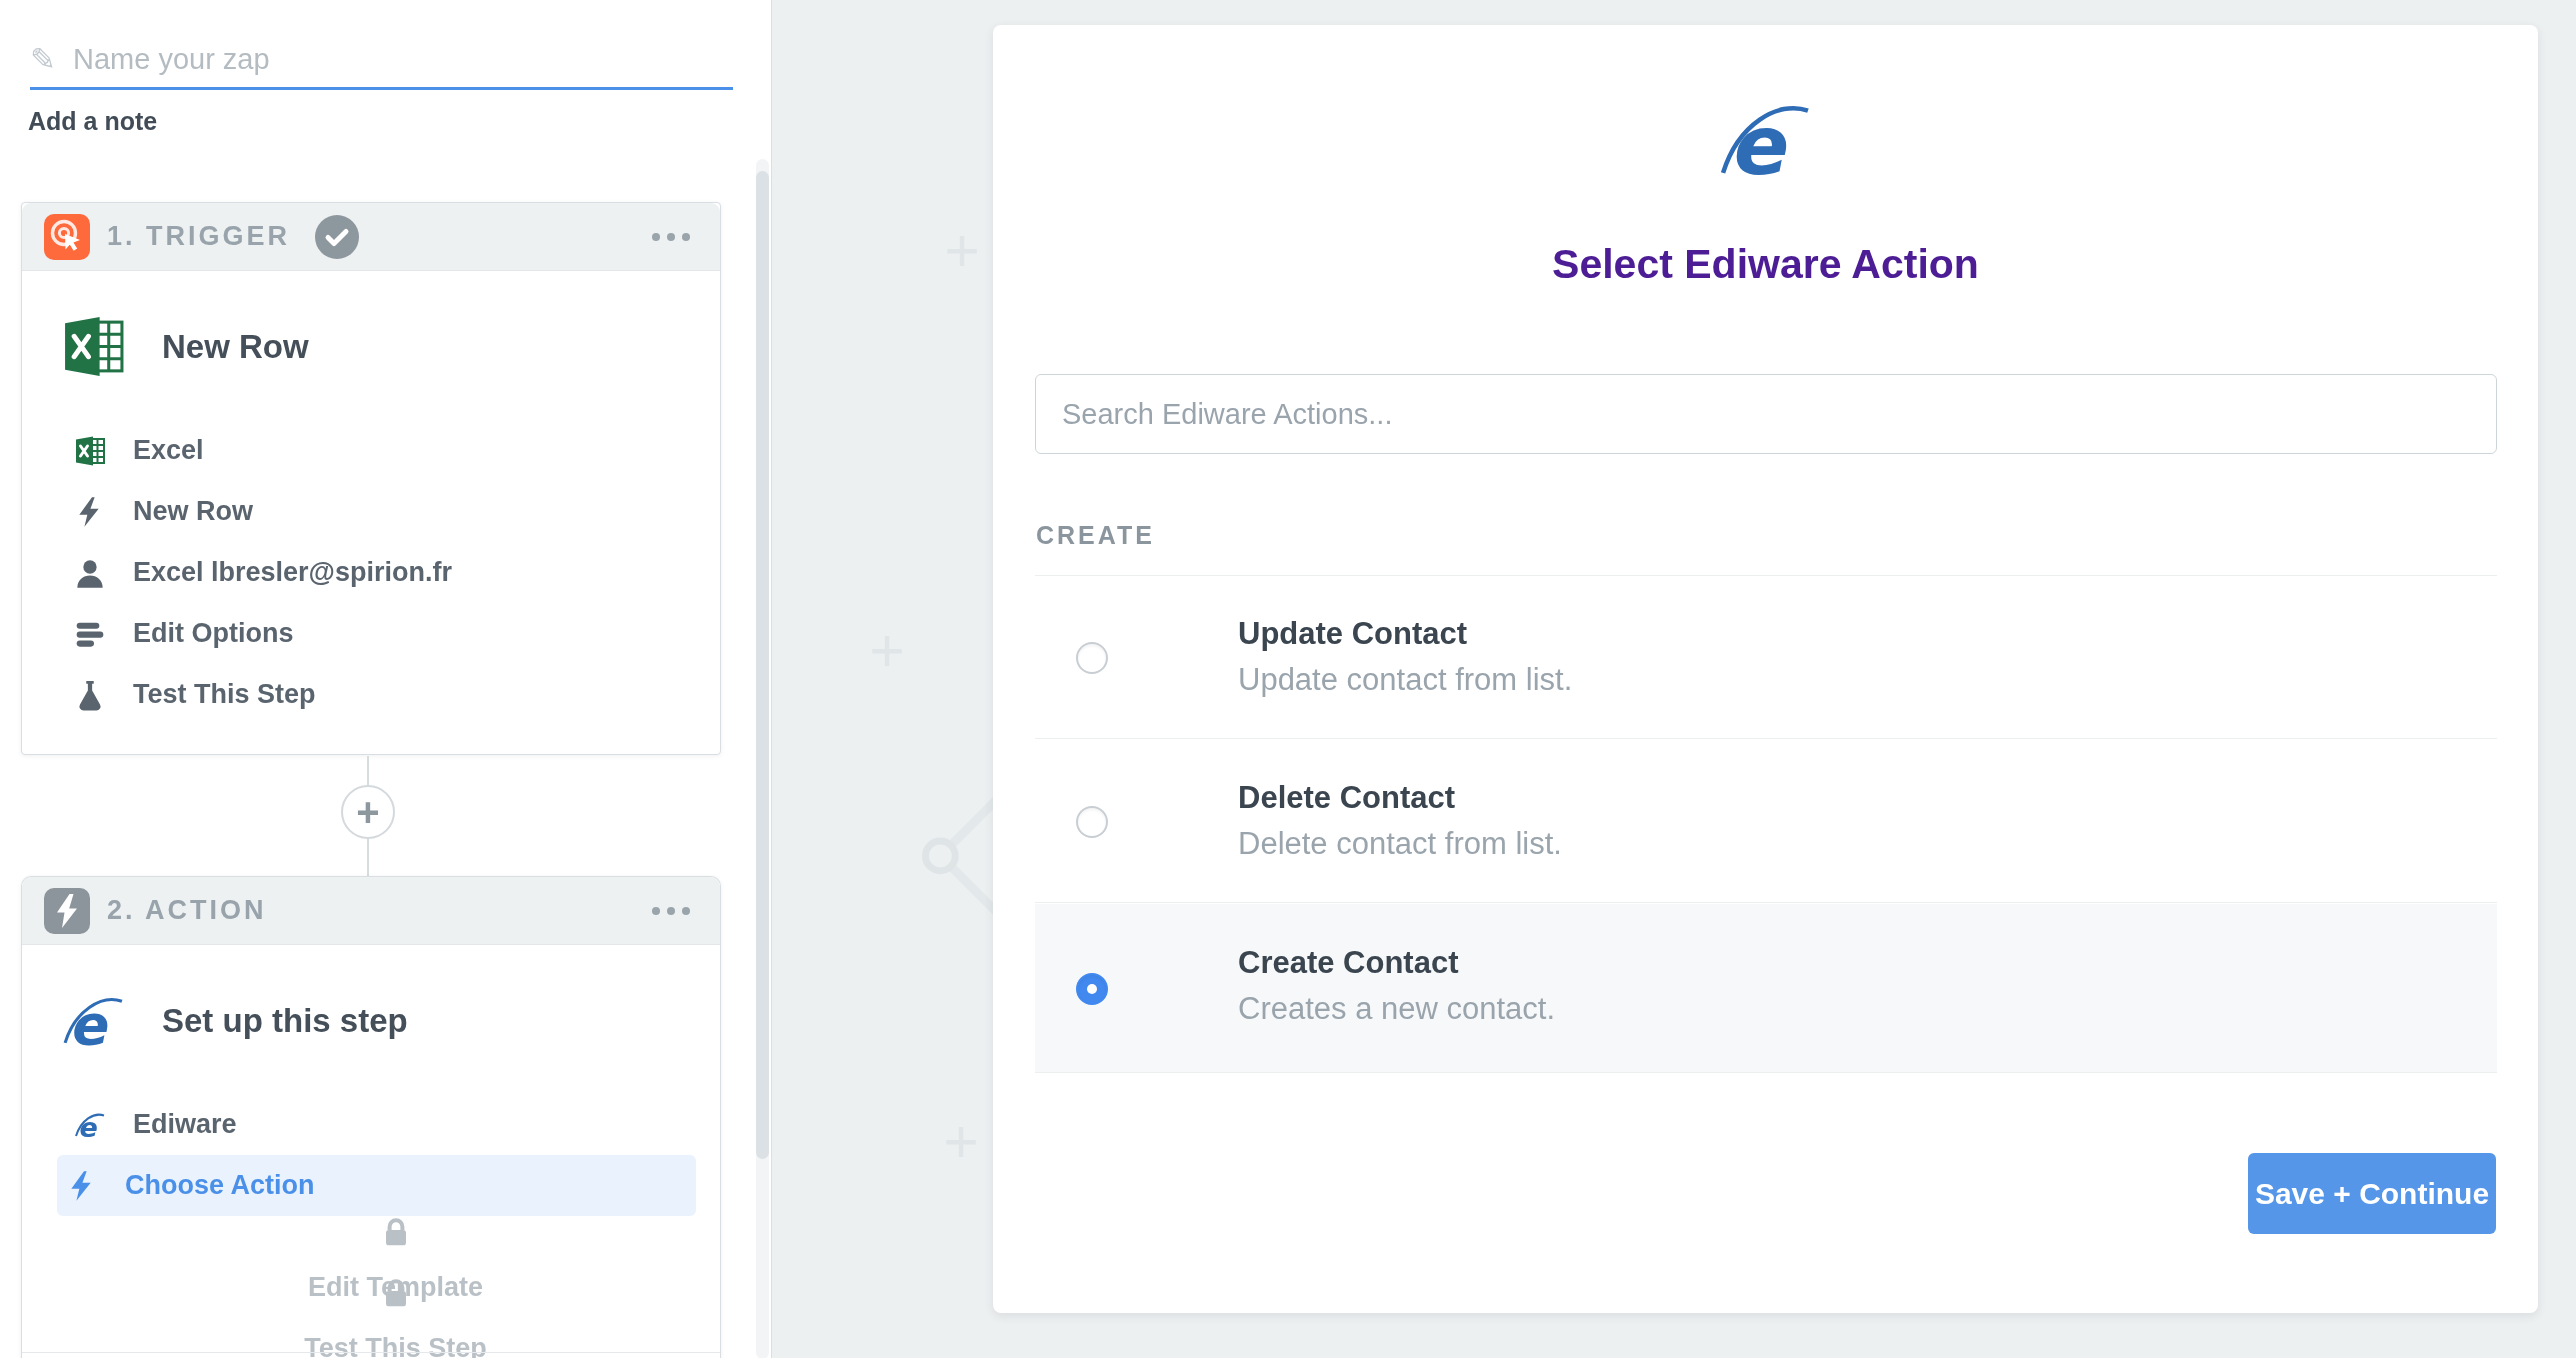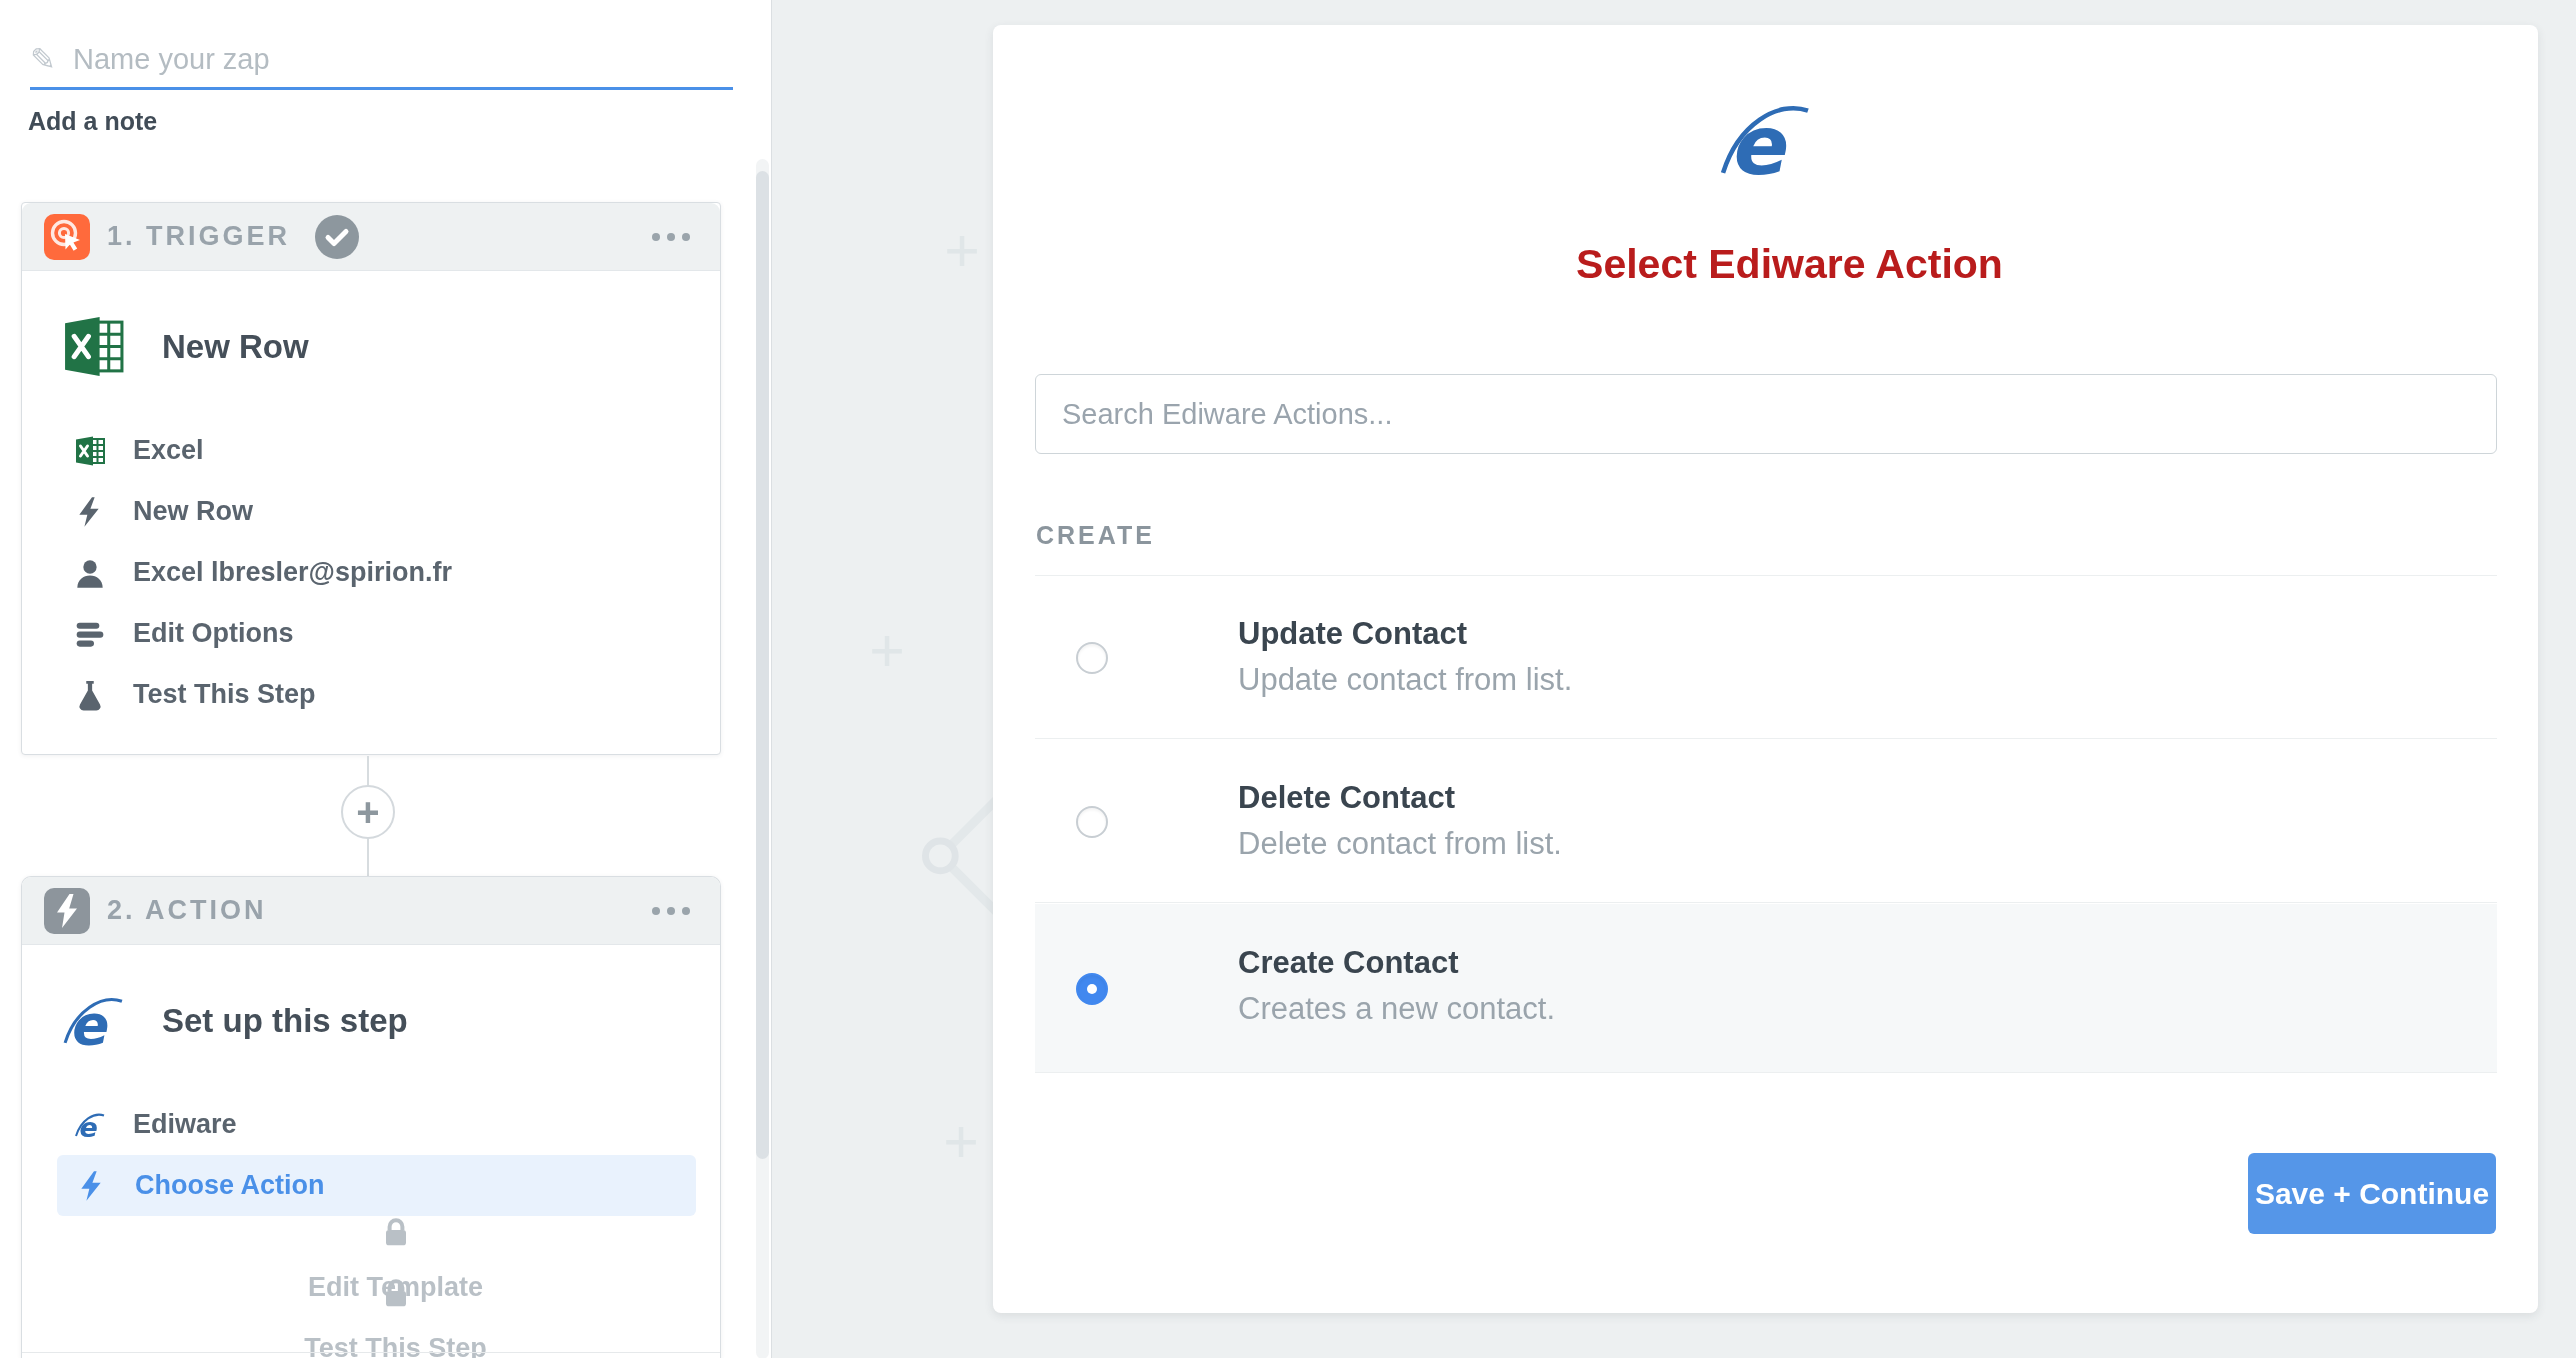--- a/index.html
+++ b/index.html
@@ -41,37 +41,37 @@
   .big-row{display:flex;align-items:center;gap:36px;padding-left:39px;margin-top:36px;height:79px;}
   .big-icon{width:65px;height:65px;}
   .big-title{font-size:33px;font-weight:bold;color:#454f59;}
 
   .steps{margin-top:34px;}
   .step{height:61px;display:flex;align-items:center;padding-left:49px;gap:24px;
         font-size:27px;font-weight:bold;color:#5a646e;cursor:pointer;}
   .s-icon{width:38px;height:38px;display:flex;align-items:center;justify-content:center;color:#5a646e;}
   .s-icon svg{width:32px;height:32px;}
   .step.active{background:#e9f2fd;border-radius:6px;margin-left:35px;width:639px;box-sizing:border-box;
-               padding-left:16px;color:#4a90e8;}
+               padding-left:6px;color:#4a90e8;}
   .step.active .s-icon{color:#4a90e8;}
   .step.locked{color:#b9c0c6;flex-direction:column;}
   .step.locked .s-icon{color:#b9c0c6;}
   .card-bottom-divider{position:absolute;left:0;right:0;top:475px;height:1px;background:#e6e9eb;}
 
   .connector-line{position:absolute;left:367px;top:756px;width:2px;height:121px;background:#d7dcdf;}
   .plus-btn{position:absolute;left:341px;top:785px;width:54px;height:54px;background:#fff;
             border:2px solid #d4d9dd;border-radius:50%;color:#8d979e;font-size:40px;font-weight:bold;
             display:flex;align-items:center;justify-content:center;cursor:pointer;box-sizing:border-box;line-height:0;}
 
   
   #main-card{position:absolute;left:993px;top:25px;width:1545px;height:1288px;background:#fff;
              border-radius:8px;box-shadow:0 3px 10px rgba(50,60,70,.10);overflow:hidden;}
   .logo-wrap{position:absolute;top:69px;left:0;right:0;display:flex;justify-content:center;}
   .main-title{position:absolute;top:216px;left:0;width:100%;text-align:center;font-size:41px;
-              font-weight:bold;color:#b91c1c;margin-left:24px;}
+              font-weight:bold;color:#4c1d95;}
   .search-input{position:absolute;left:42px;top:349px;width:1462px;height:80px;box-sizing:border-box;
                 border:1px solid #ced5d9;border-radius:6px;font-size:29px;padding:16px 26px;color:#4a555f;
                 font-family:"Liberation Sans",sans-serif;outline:none;background:#fff;}
   .search-input::placeholder{color:#9aa4ad;}
   .section-label{position:absolute;left:43px;top:496px;font-size:25px;font-weight:bold;
                  letter-spacing:3px;color:#8b959d;}
   .options-divider{position:absolute;left:42px;top:550px;width:1462px;height:1px;background:#eceff0;}
   .option-row{position:absolute;left:42px;width:1462px;height:164px;border-bottom:1px solid #eceff0;
               cursor:pointer;box-sizing:border-box;}
   #option-0{top:550px;}

